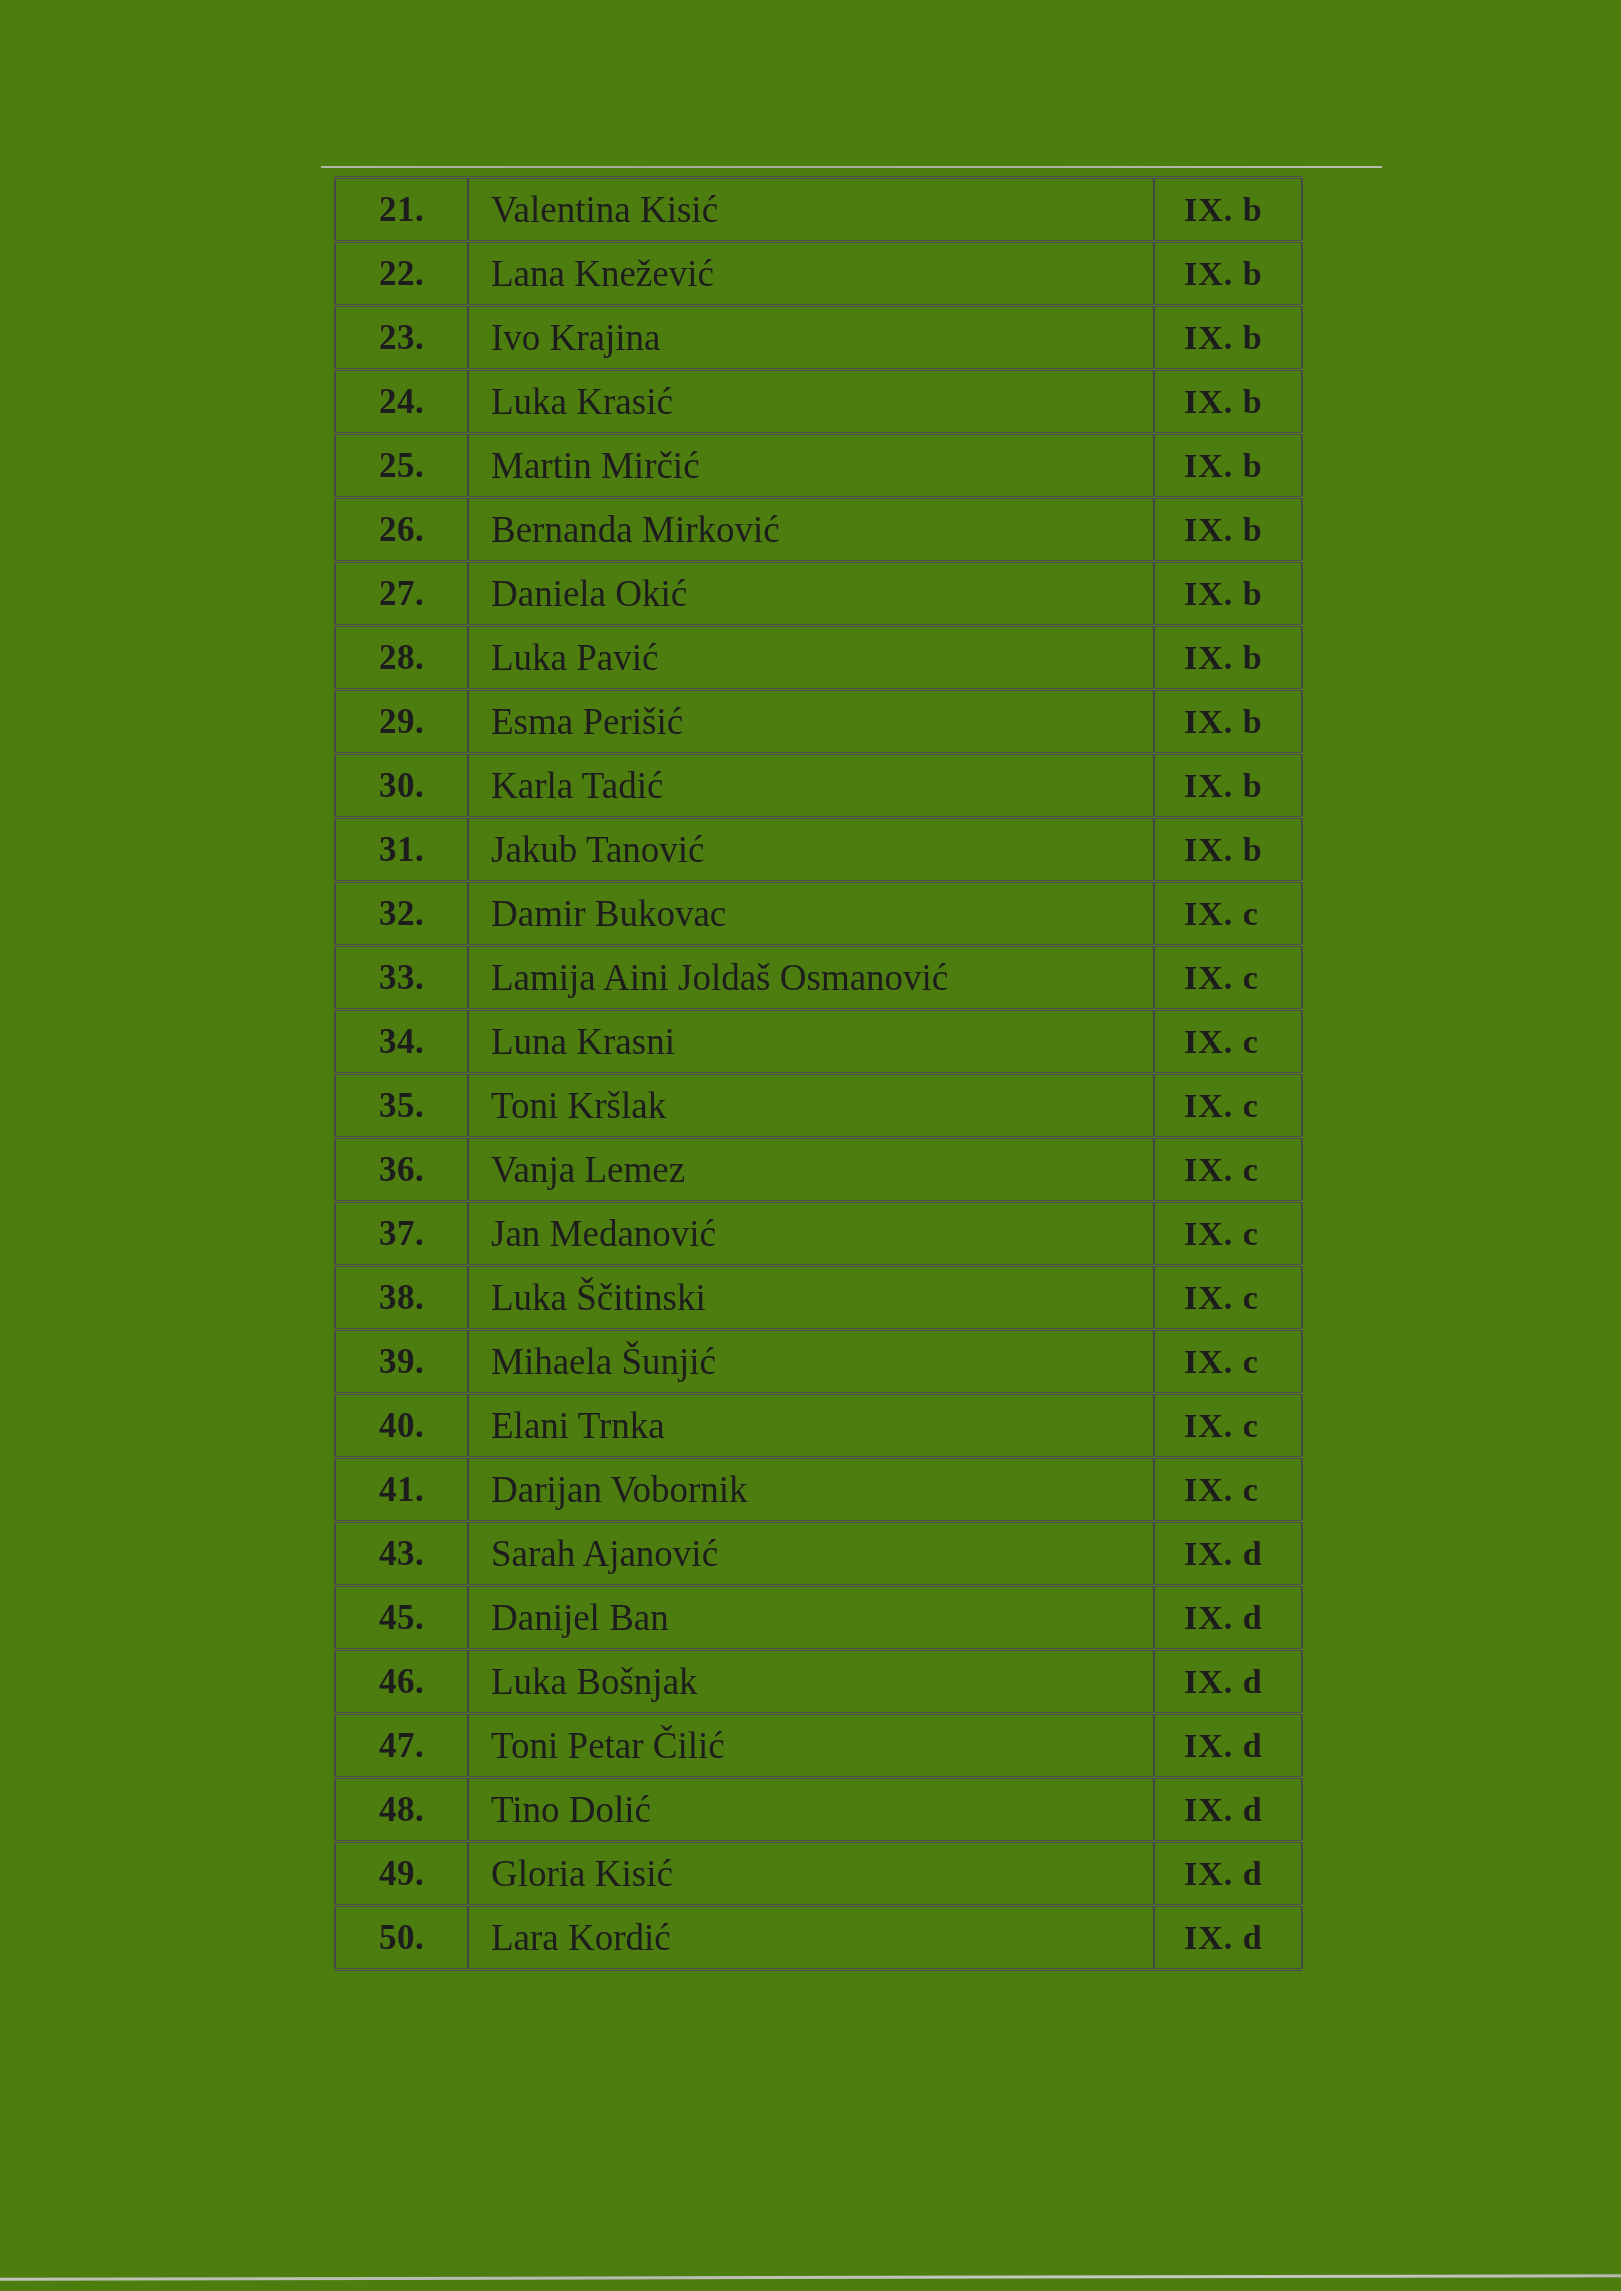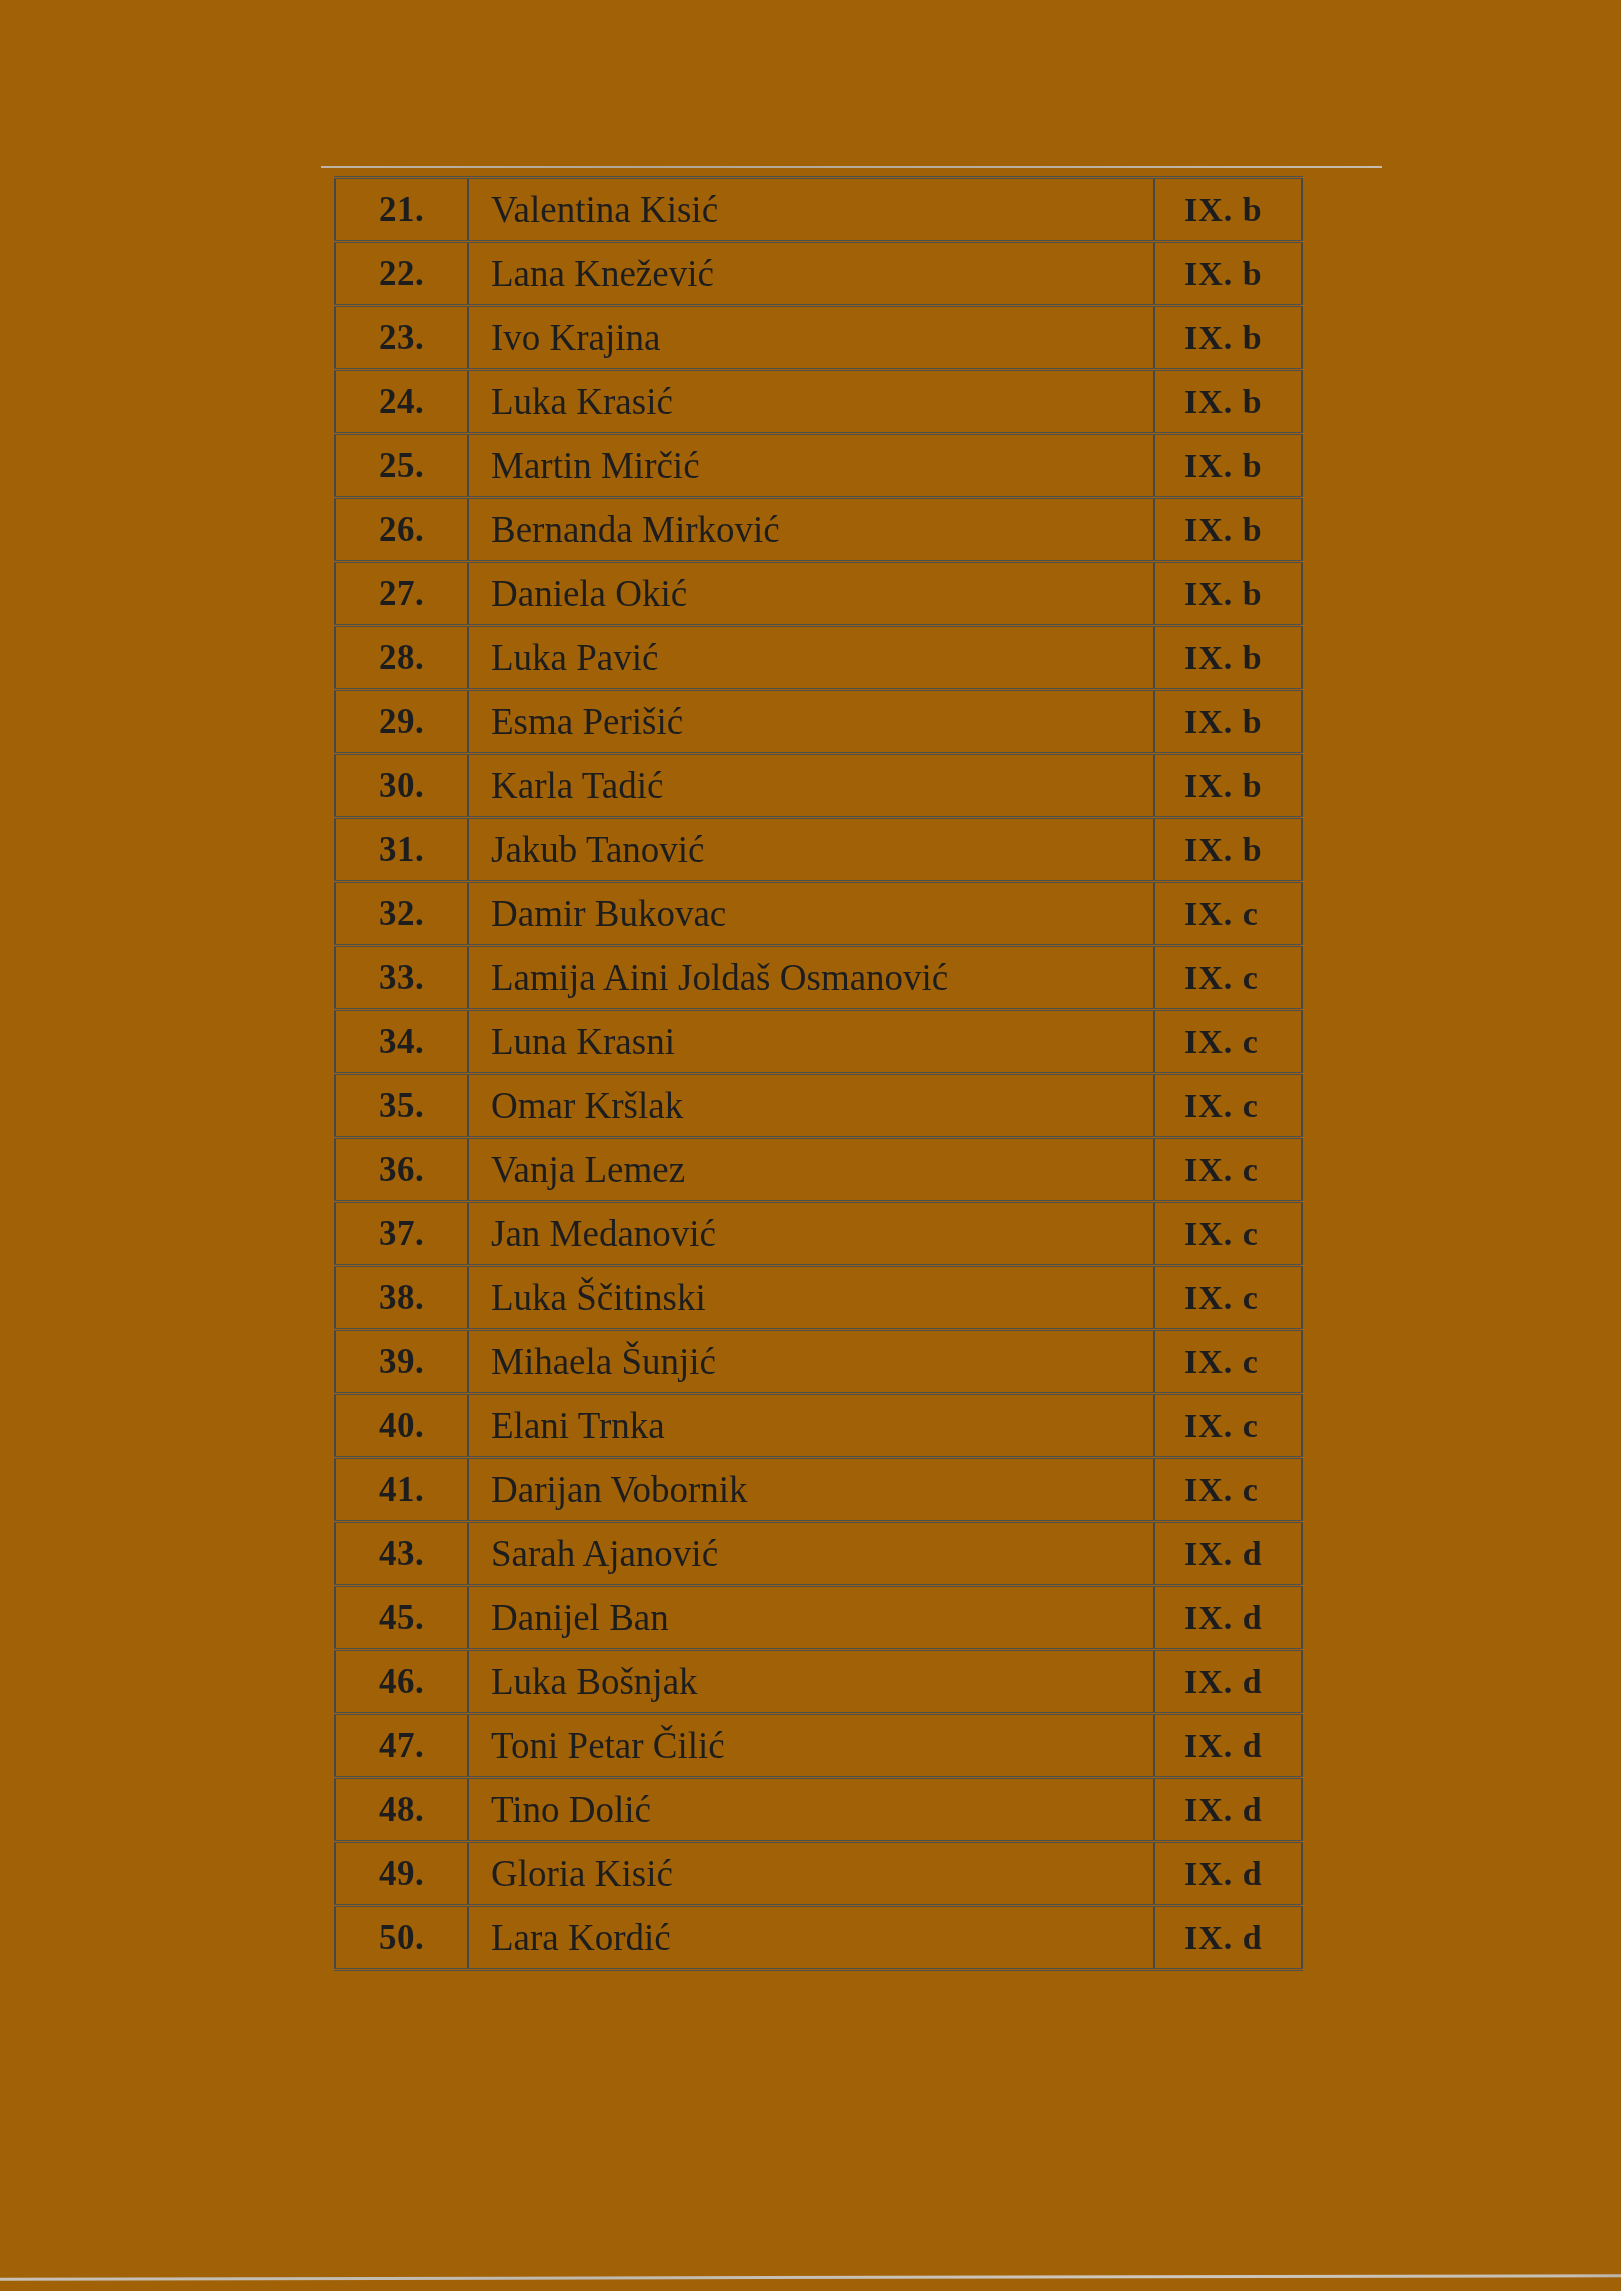--- a/index.html
+++ b/index.html
@@ -10,21 +10,21 @@
   body {
     width: 1621px;
     height: 2292px;
     position: relative;
     font-family: "Liberation Serif", "DejaVu Serif", serif;
     overflow: hidden;
   }
   .page {
     position: absolute;
     inset: 0;
-    background: #a16207;
+    background: #4d7c0f;
   }
   
   .artifact-top {
     position: absolute;
     left: 321px;
     top: 166px;
     width: 1061px;
     height: 2px;
     background: linear-gradient(90deg, #c2c2c2, #b2b2b2 30%, #bdbdbd 70%, #cccccc);
     opacity: 0.85;
@@ -172,21 +172,21 @@
     </tr>
 
     <tr>
       <td class="num">34.</td>
       <td class="name">Luna Krasni</td>
       <td class="cls">IX. c</td>
     </tr>
 
     <tr>
       <td class="num">35.</td>
-      <td class="name">Omar Kršlak</td>
+      <td class="name">Toni Kršlak</td>
       <td class="cls">IX. c</td>
     </tr>
 
     <tr>
       <td class="num">36.</td>
       <td class="name">Vanja Lemez</td>
       <td class="cls">IX. c</td>
     </tr>
 
     <tr>

